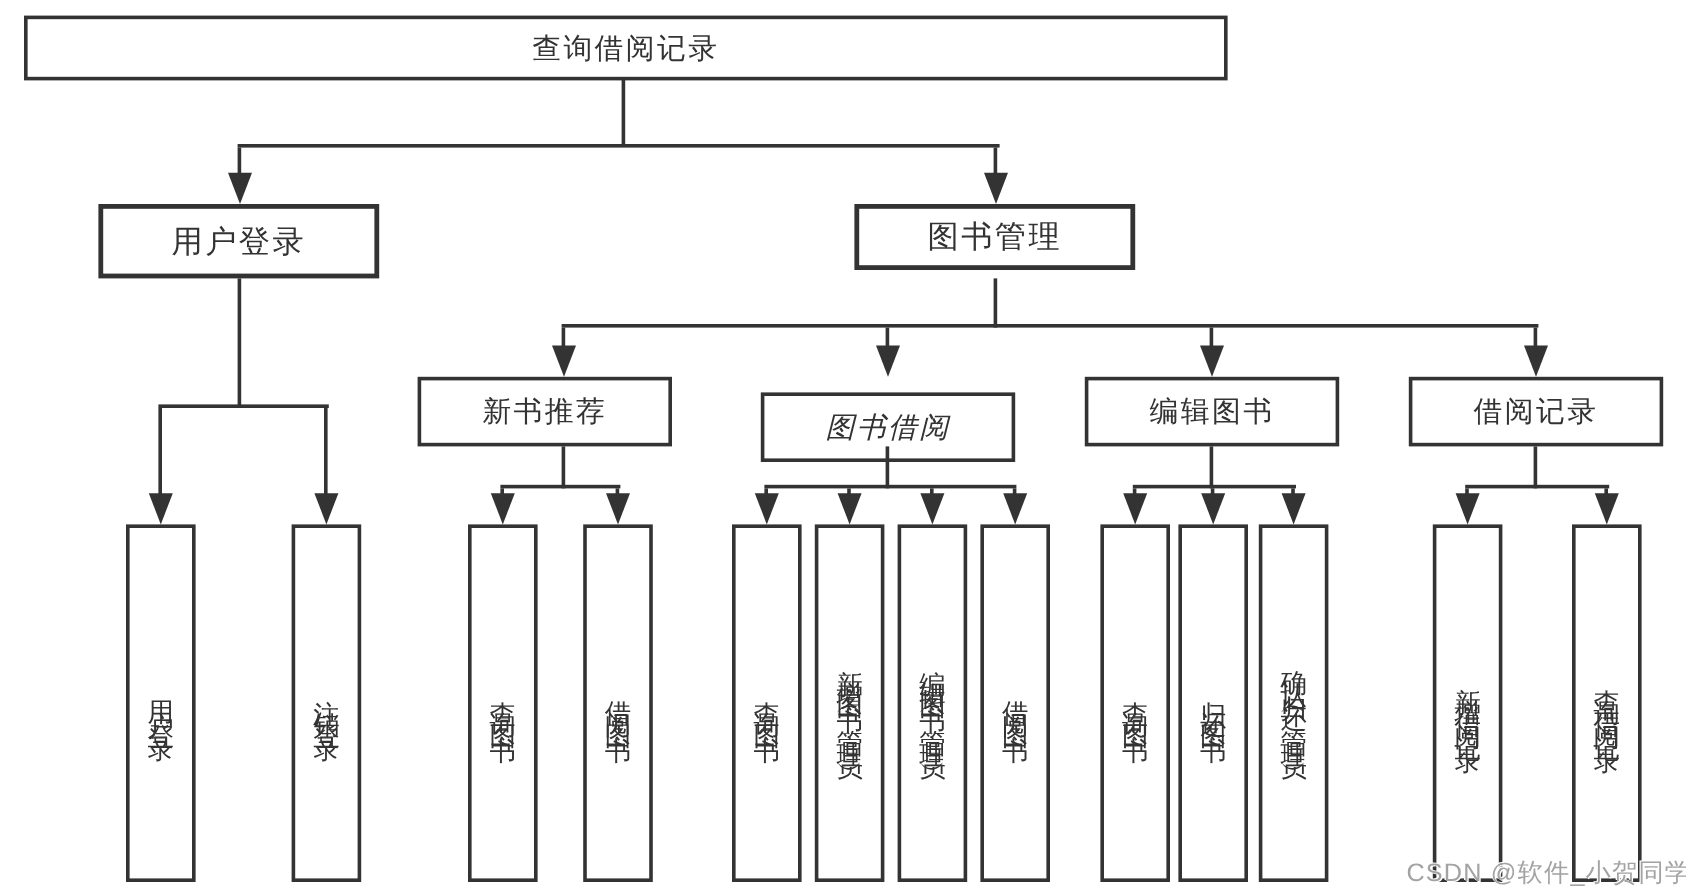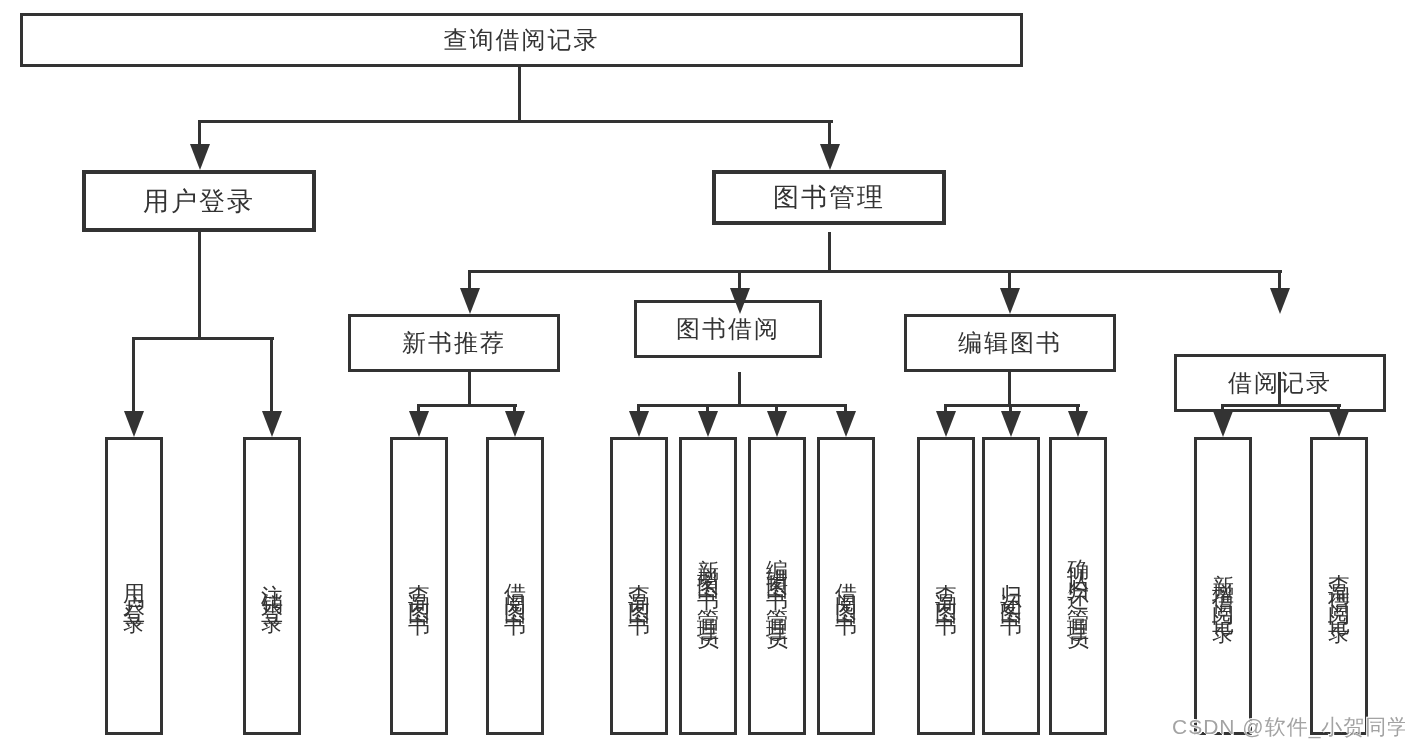--- a/index.html
+++ b/index.html
@@ -56,23 +56,23 @@
 <body>
 
 <div id="canvas">
 
   <div class="box lvl0" style="left:20px;top:13px;width:1003px;height:54px;">查询借阅记录</div>
 
   <div class="box lvl1" style="left:82px;top:170px;width:234px;height:62px;">用户登录</div>
   <div class="box lvl1" style="left:712px;top:170px;width:234px;height:55px;">图书管理</div>
 
   <div class="box lvl2" style="left:348px;top:314px;width:212px;height:58px;">新书推荐</div>
-  <div class="box lvl2" style="left:634px;top:300px;width:188px;height:58px;">图书借阅</div>
+  <div class="box lvl2" style="left:634px;top:327px;width:212px;height:58px;font-style:italic;">图书借阅</div>
   <div class="box lvl2" style="left:904px;top:314px;width:212px;height:58px;">编辑图书</div>
-  <div class="box lvl2" style="left:1174px;top:314px;width:212px;height:58px;margin-top:40px;">借阅记录</div>
+  <div class="box lvl2" style="left:1174px;top:314px;width:212px;height:58px;">借阅记录</div>
 
   <div class="box leaf" style="left:105px;top:437px;width:58px;height:298px;">用户登录</div>
   <div class="box leaf" style="left:243px;top:437px;width:58px;height:298px;">注销登录</div>
 
   <div class="box leaf" style="left:390px;top:437px;width:58px;height:298px;">查询图书</div>
   <div class="box leaf" style="left:486px;top:437px;width:58px;height:298px;">借阅图书</div>
 
   <div class="box leaf" style="left:610px;top:437px;width:58px;height:298px;">查询图书</div>
   <div class="box leaf" style="left:679px;top:437px;width:58px;height:298px;">新增图书（管理员）</div>
   <div class="box leaf" style="left:748px;top:437px;width:58px;height:298px;">编辑图书（管理员）</div>

